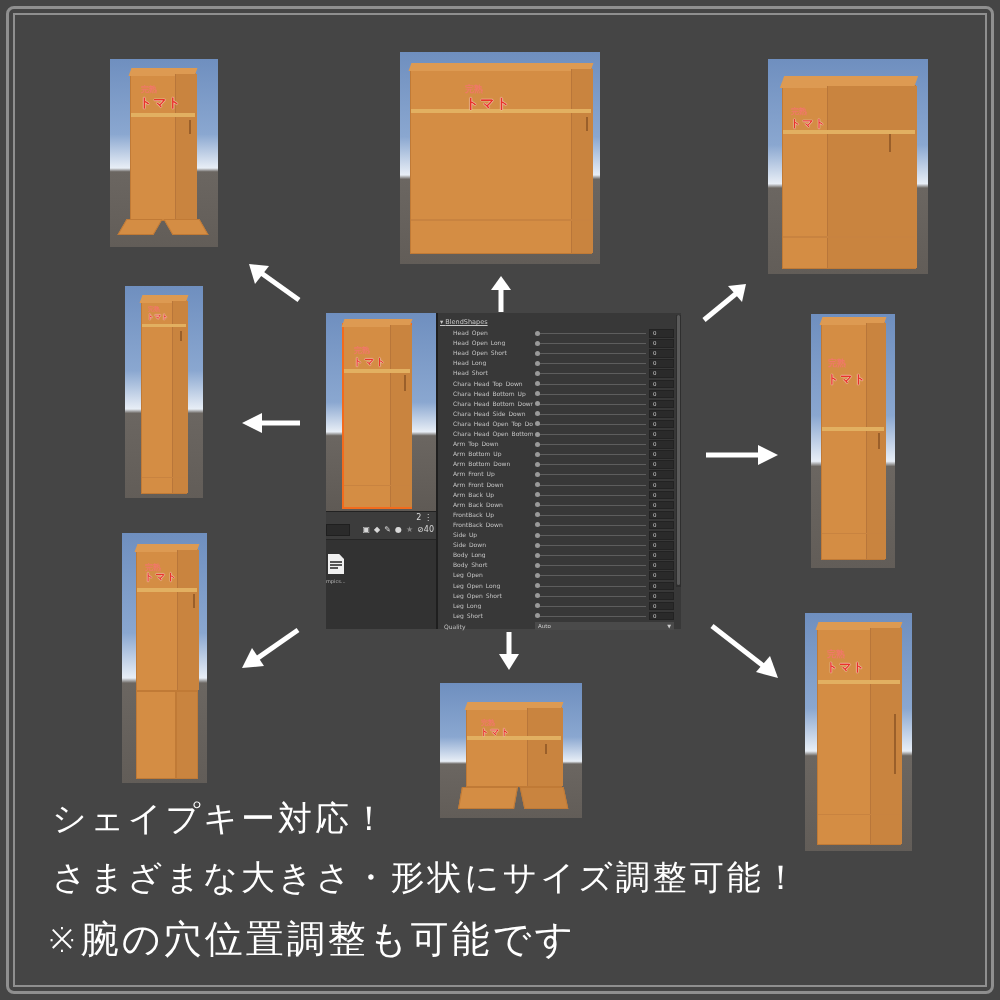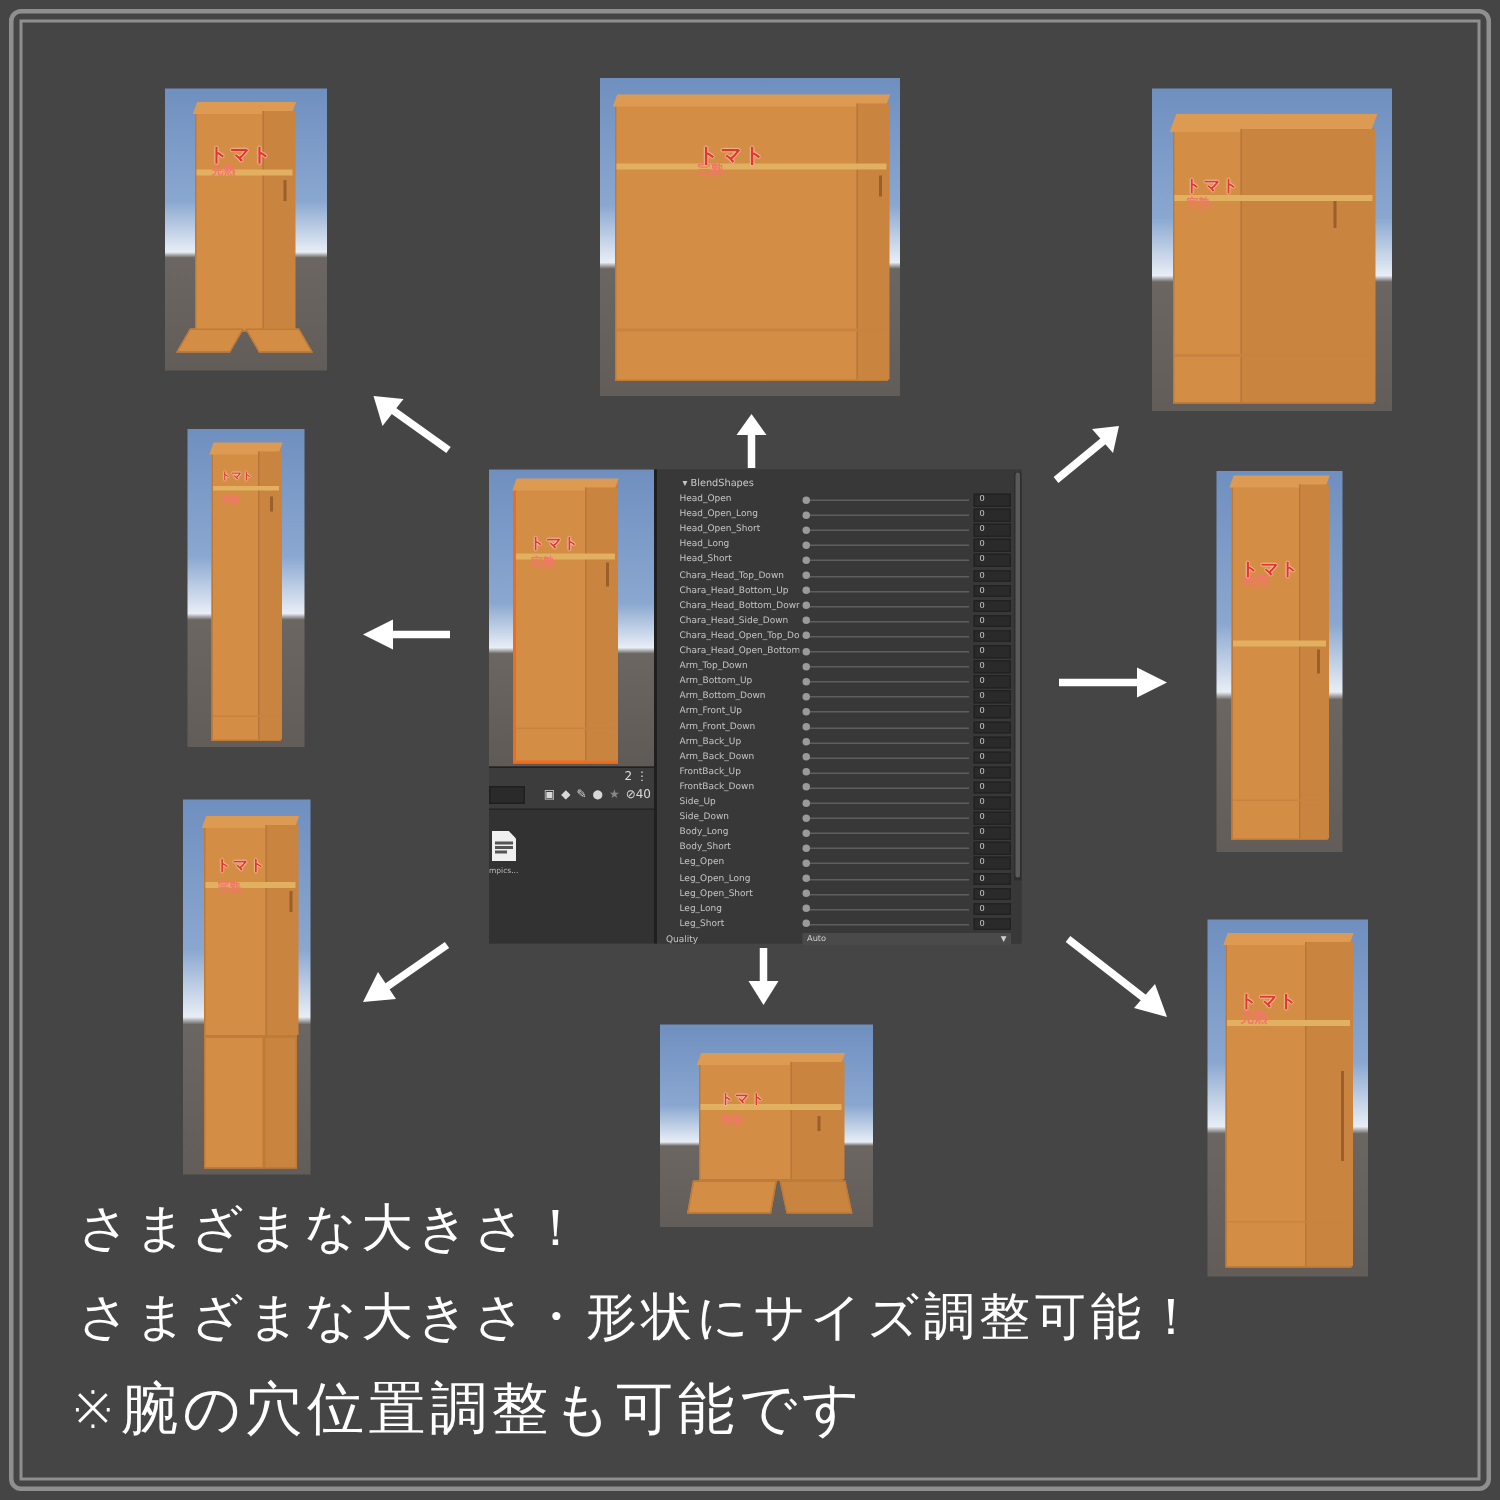--- a/index.html
+++ b/index.html
@@ -6,40 +6,40 @@
   html, body { width: 1000px; height: 1000px; background: #454545; overflow: hidden; }
   body { position: relative; font-family: "DejaVu Sans", sans-serif; }
   .frame-outer { position: absolute; left: 6px; top: 6px; width: 988px; height: 988px; border: 3px solid #8f8f8f; border-radius: 8px; }
   .frame-inner { position: absolute; left: 13px; top: 13px; width: 974px; height: 974px; border: 2px solid #8f8f8f; background: #454545; }
 
   .thumb { position: absolute; overflow: hidden; background: linear-gradient(to bottom, #6f8fbf 0%, #8aa7d0 40%, #e8eef6 58%, #6b6661 60%, #625d58 100%); }
   .box { position: absolute; background: #d48d44; border: 1px solid #c07a36; }
   .box .band { position: absolute; left: 0; right: 0; height: 4px; background: #e2b061; }
   .box .side { position: absolute; top: 0; bottom: 0; background: #c9843f; border-left: 1px solid #b8763a; }
   .box .lid { position: absolute; left: -1px; right: -1px; top: -6px; height: 8px; background: #dd9a52; transform: skewX(-20deg); }
-  .box .sub { position: absolute; font-family: Liberation Mono, monospace; font-weight: bold; color: #f07868; font-size: 8px; white-space: nowrap; margin-top: 24px; }
+  .box .sub { position: absolute; font-family: Liberation Mono, monospace; font-weight: bold; color: #f07868; font-size: 8px; white-space: nowrap; }
   .box .logo { position: absolute; font-family: "DejaVu Sans", sans-serif; font-weight: bold; color: #e8342a; white-space: nowrap; text-shadow: 0 0 1px #fff, 0 0 1px #fff; letter-spacing: 1px; }
   .box .slot { position: absolute; width: 2px; background: #9a5f2a; }
 
   
   .editor { position: absolute; left: 326px; top: 313px; width: 355px; height: 316px; background: #383838; }
   .viewport { position: absolute; left: 0; top: 0; width: 110px; height: 198px; background: linear-gradient(to bottom, #6f8fbf 0%, #8aa7d0 45%, #e8eef6 60%, #6b6661 62%, #5f5a55 100%); overflow: hidden; }
   .toolbar { position: absolute; left: 0; top: 198px; width: 110px; height: 28px; background: #3c3c3c; border-top: 1px solid #222; }
   .toolbar .row1 { position: absolute; right: 4px; top: 1px; color: #ddd; font-size: 8px; }
   .toolbar .row2 { position: absolute; left: 4px; top: 11px; right: 0; height: 14px; display: flex; align-items: center; gap: 4px; justify-content: flex-end; padding-right: 2px; }
   .toolbar .tb-icon { color: #d8d8d8; font-size: 8px; line-height: 10px; }
   .toolbar .search { position: absolute; left: 0; top: 12px; width: 24px; height: 12px; background: #2a2a2a; border: 1px solid #1f1f1f; }
   .project { position: absolute; left: 0; top: 226px; width: 110px; height: 90px; background: #323232; border-top: 1px solid #262626; }
   .file-icon { position: absolute; left: 2px; top: 14px; width: 16px; height: 20px; background: #f0f0f0; clip-path: polygon(0 0, 70% 0, 100% 25%, 100% 100%, 0 100%); }
   .file-icon i { position: absolute; left: 2px; height: 1.5px; background: #555; }
   .file-label { position: absolute; left: 0; top: 38px; color: #bbb; font-size: 5px; }
   .divider-v { position: absolute; left: 110px; top: 0; width: 2px; height: 316px; background: #1f1f1f; }
 
   .inspector { position: absolute; left: 112px; top: 0; width: 243px; height: 316px; background: #383838; }
-  .insp-head { position: absolute; left: 0; top: 5px; height: 10px; color: #c8c8c8; font-size: 6.5px; padding-left: 17px; }
+  .insp-head { position: absolute; left: 0; top: 5px; height: 10px; color: #c8c8c8; font-size: 6.5px; padding-left: 2px; text-decoration: underline; }
   .bs-row { position: absolute; left: 0; width: 236px; height: 10.1px; }
   .bs-name { position: absolute; left: 15px; top: 1px; font-size: 6px; color: #c4c4c4; white-space: nowrap; width: 80px; overflow: hidden; }
   .bs-track { position: absolute; left: 99px; right: 28px; top: 5px; height: 1px; background: #5e5e5e; }
   .bs-knob { position: absolute; left: 97px; top: 2.5px; width: 5px; height: 5px; border-radius: 50%; background: #9a9a9a; }
   .bs-val { position: absolute; right: 0; top: 1px; width: 25px; height: 8.5px; background: #2a2a2a; border: 1px solid #222; color: #cfcfcf; font-size: 5.5px; padding-left: 3px; line-height: 7px; }
   .quality { position: absolute; left: 0; top: 309px; width: 236px; height: 9px; }
   .quality .ql { position: absolute; left: 6px; top: 1px; font-size: 6px; color: #c4c4c4; }
   .quality .qsel { position: absolute; left: 97px; right: 0; top: 0; height: 8px; background: #4a4a4a; color: #cfcfcf; font-size: 5.5px; padding-left: 3px; line-height: 8px; }
   .quality .qsel span.dd { position: absolute; right: 3px; top: 0; font-size: 5px; }
   .scroll { position: absolute; right: 0; top: 2px; width: 5px; height: 272px; background: #2e2e2e; }
@@ -400,15 +400,15 @@
   </svg>
 <svg style="position:absolute;left:496px;top:630px;" width="26" height="42">
     <line x1="13" y1="2" x2="13" y2="28" stroke="#fff" stroke-width="5"></line>
     <polygon points="13,40 3,24 23,24" fill="#fff"></polygon>
   </svg>
 <svg style="position:absolute;left:708px;top:622px;" width="72" height="58">
     <line x1="4" y1="4" x2="58" y2="46" stroke="#fff" stroke-width="5"></line>
     <polygon points="70,56 48,50 62,34" fill="#fff"></polygon>
   </svg>
 
-<div class="caption" style="top:796px;font-size:34px;">さまざまな大きさ！</div>
+<div class="caption" style="top:796px;font-size:34px;">シェイプキー対応！</div>
 <div class="caption" style="top:855px;font-size:34px;">さまざまな大きさ・形状にサイズ調整可能！</div>
 <div class="caption" style="top:914px;font-size:38px;left:46px;">※腕の穴位置調整も可能です</div>
 
 </body></html>

